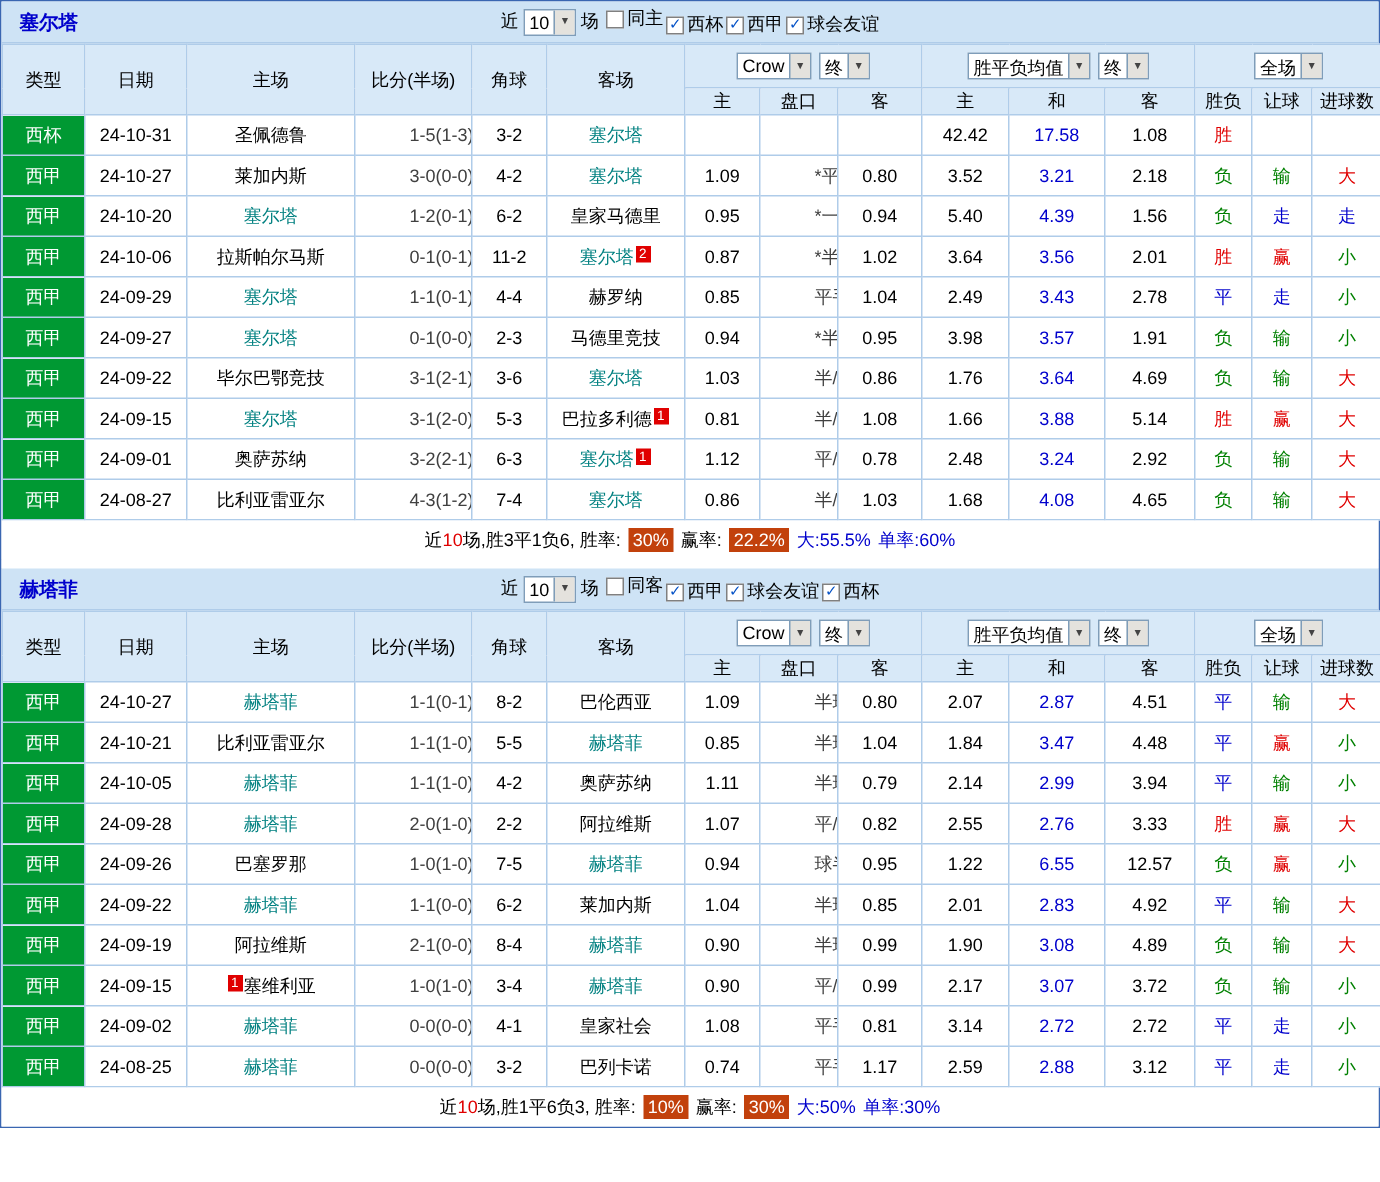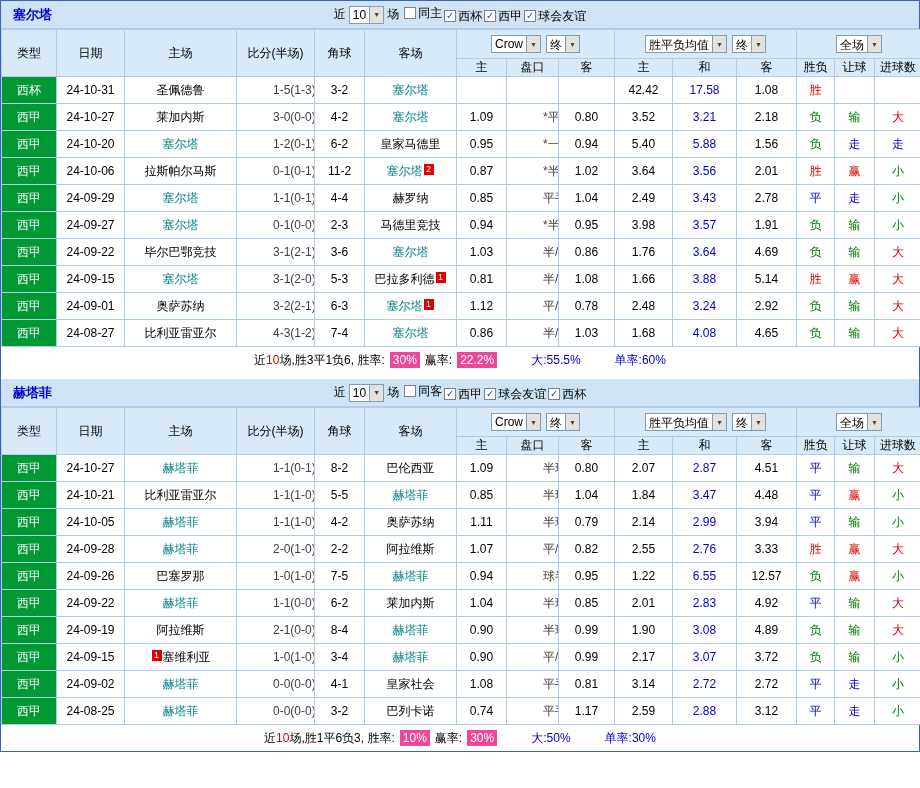--- a/index.html
+++ b/index.html
@@ -45,22 +45,22 @@
   td.draw { color: #0000CC; }
   .focus { color: #008080; }
   .c-red { color: #E00000; }
   .c-green { color: #008000; }
   .c-blue { color: #0000CC; }
   .badge { display: inline-block; background: #E00000; color: #fff; font-size: 9px; min-width: 10px; height: 11px; line-height: 11px; text-align: center; vertical-align: 3px; margin: 0 1px; }
 
   
   .stat { height: 26px; display: flex; align-items: center; justify-content: center; gap: 5px; background: #fff; font-size: 12px; }
   .red-t { color: #E00000; }
-  .blue-t { color: #0000CC; margin-left: 29px; }
-  .rate { background: #ec4899; color: #fff; padding: 1px 3px; }
+  .blue-t { color: #0000CC; }
+  .rate { background: #c2410c; color: #fff; padding: 1px 3px; }
   .gap { height: 6px; background: #fff; }
 </style>
 </head>
 <body>
 
 <div class="page">
 
 
   <div class="team-bar">
     <span class="team-name">塞尔塔</span>
@@ -197,21 +197,21 @@
           <td class="type">西甲</td>
           <td class="date">24-10-20</td>
           <td class="team"><span class="focus">塞尔塔</span></td>
           <td class="score">1-2(0-1)</td>
           <td class="corner">6-2</td>
           <td class="team"><span>皇家马德里</span></td>
           <td class="num">0.95</td>
           <td class="hc">*一球</td>
           <td class="num">0.94</td>
           <td class="num">5.40</td>
-          <td class="draw">5.88</td>
+          <td class="draw">4.39</td>
           <td class="num">1.56</td>
           <td class="c-green">负</td>
           <td class="c-blue">走</td>
           <td class="c-blue">走</td>
         </tr>
         <tr>
           <td class="type">西甲</td>
           <td class="date">24-10-06</td>
           <td class="team"><span>拉斯帕尔马斯</span></td>
           <td class="score">0-1(0-1)</td>

